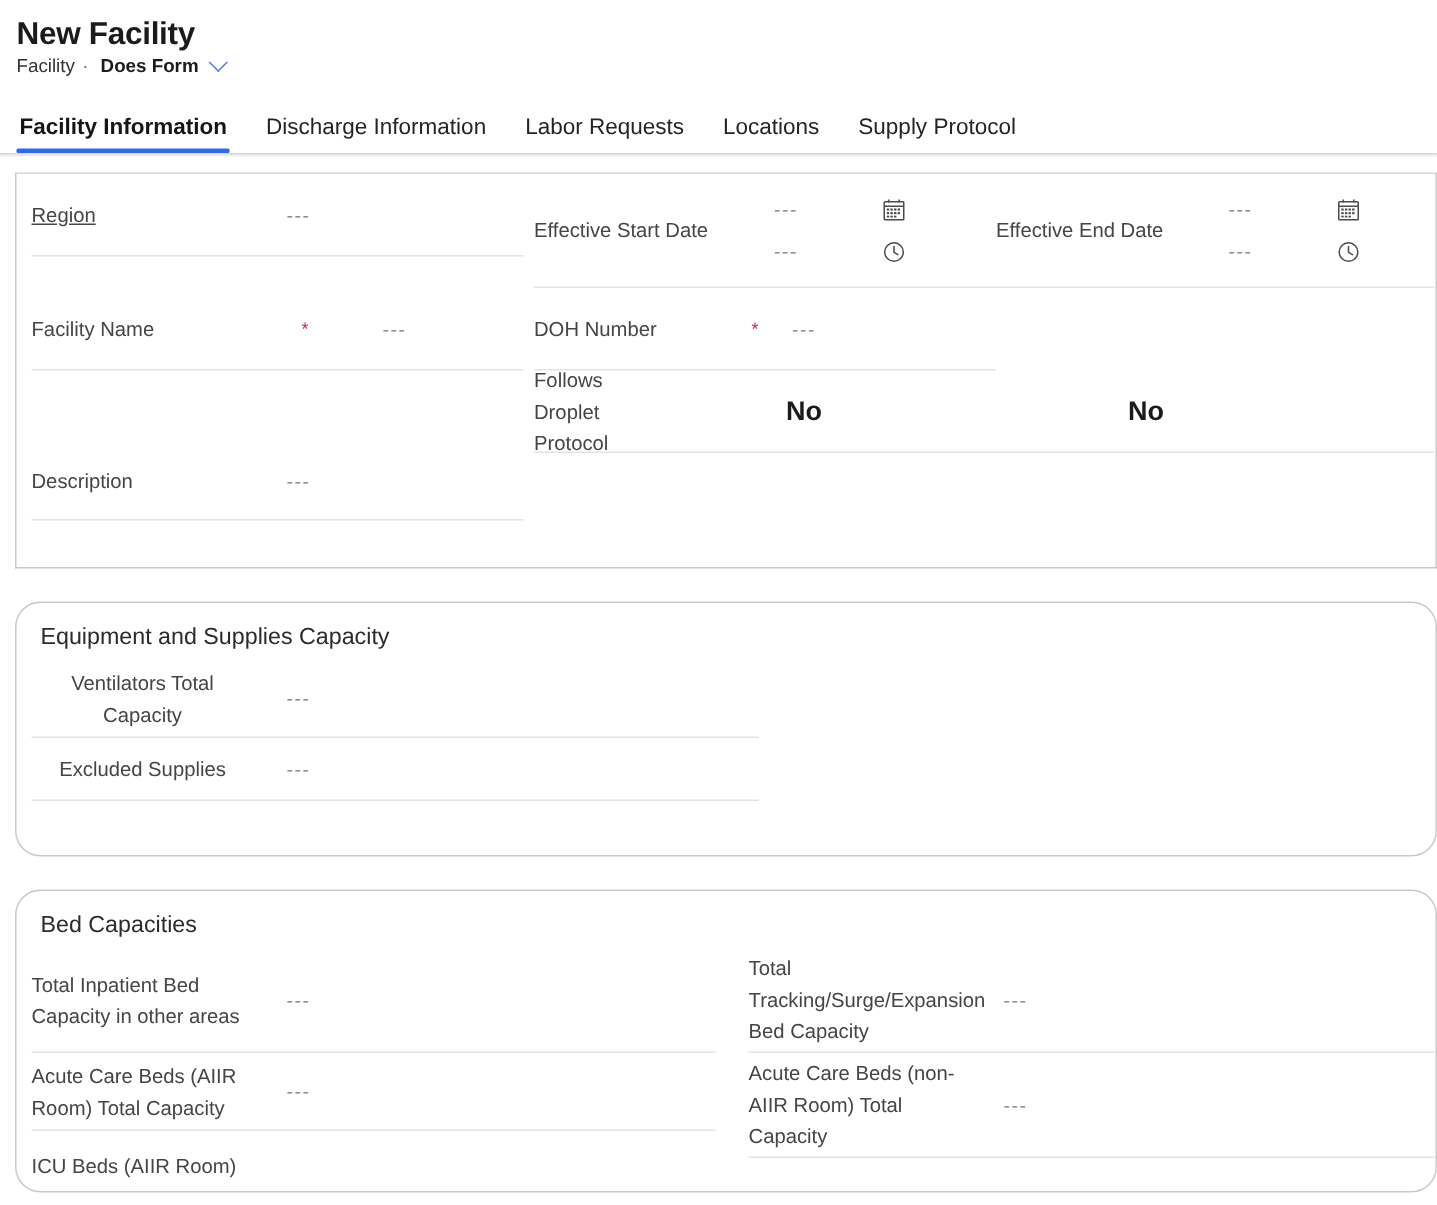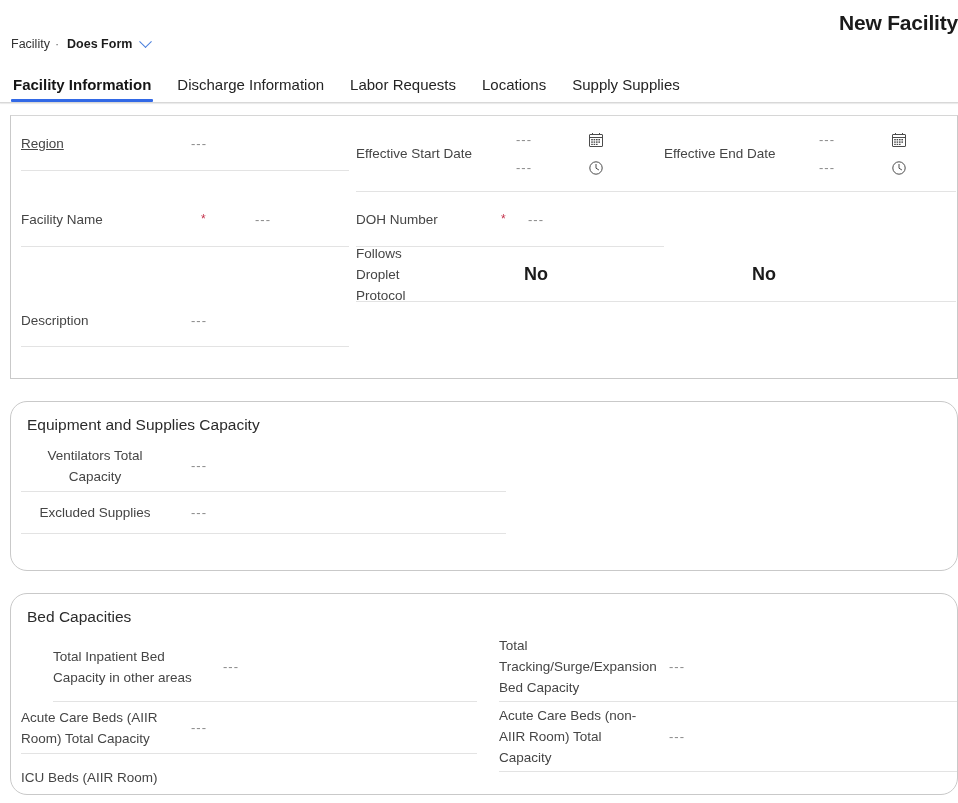--- a/index.html
+++ b/index.html
@@ -7,21 +7,21 @@
     width: 958px; height: 803px;
     background: #ffffff;
     font-family: "Liberation Sans", sans-serif;
     overflow: hidden;
   }
 
   
   .hdr { padding: 10px 0 0 11px; }
   .hdr-title {
     font-size: 21px; font-weight: bold; color: #1b1b1b;
-    letter-spacing: -0.2px; line-height: 26px; text-align: right;
+    letter-spacing: -0.2px; line-height: 26px;
   }
   .hdr-sub {
     display: flex; align-items: center; gap: 5px;
     margin-top: 1px; font-size: 12.5px; color: #3a3a3a;
   }
   .hdr-sub .entity { color: #333; }
   .hdr-sub .dot { color: #6b6b6b; }
   .hdr-sub .formname { font-weight: 600; color: #1b1b1b; margin-left: 3px; }
   .chev {
     display: inline-block; width: 9px; height: 9px;
@@ -106,21 +106,21 @@
     <span class="formname">Does Form</span>
     <span class="chev"></span>
   </div>
 </div>
 
 <div class="tabs">
   <div class="tab active">Facility Information</div>
   <div class="tab">Discharge Information</div>
   <div class="tab">Labor Requests</div>
   <div class="tab">Locations</div>
-  <div class="tab">Supply Supplies</div>
+  <div class="tab">Supply Protocol</div>
 </div>
 <div class="tabs-rule"></div>
 
 <div style="height:12px"></div>
 
 <div class="card top" style="margin-left:10px;">
   <div class="s1">
 
     <div class="s1-left">
       <div class="r rowflex" style="height:55px;">
@@ -275,21 +275,21 @@
       <div style="height:36px;"></div>
     </div>
   </div>
 </div>
 
 <div class="card">
   <div class="card-title">Bed Capacities</div>
   <div class="s3">
 
     <div class="s3-left">
-      <div class="r rowflex" style="height:70px;border-bottom:1px solid #e3e3e3;margin-left:32px;">
+      <div class="r rowflex" style="height:70px;border-bottom:1px solid #e3e3e3;">
         <div class="lbl" style="width:148px;">Total Inpatient Bed Capacity in other areas</div>
         <div style="width:22px;"></div>
         <div class="dash">---</div>
       </div>
       <div class="r rowflex" style="height:52px;border-bottom:1px solid #e3e3e3;">
         <div class="lbl" style="width:148px;">Acute Care Beds (AIIR Room) Total Capacity</div>
         <div style="width:22px;"></div>
         <div class="dash">---</div>
       </div>
       <div class="r rowflex" style="height:40px;">

